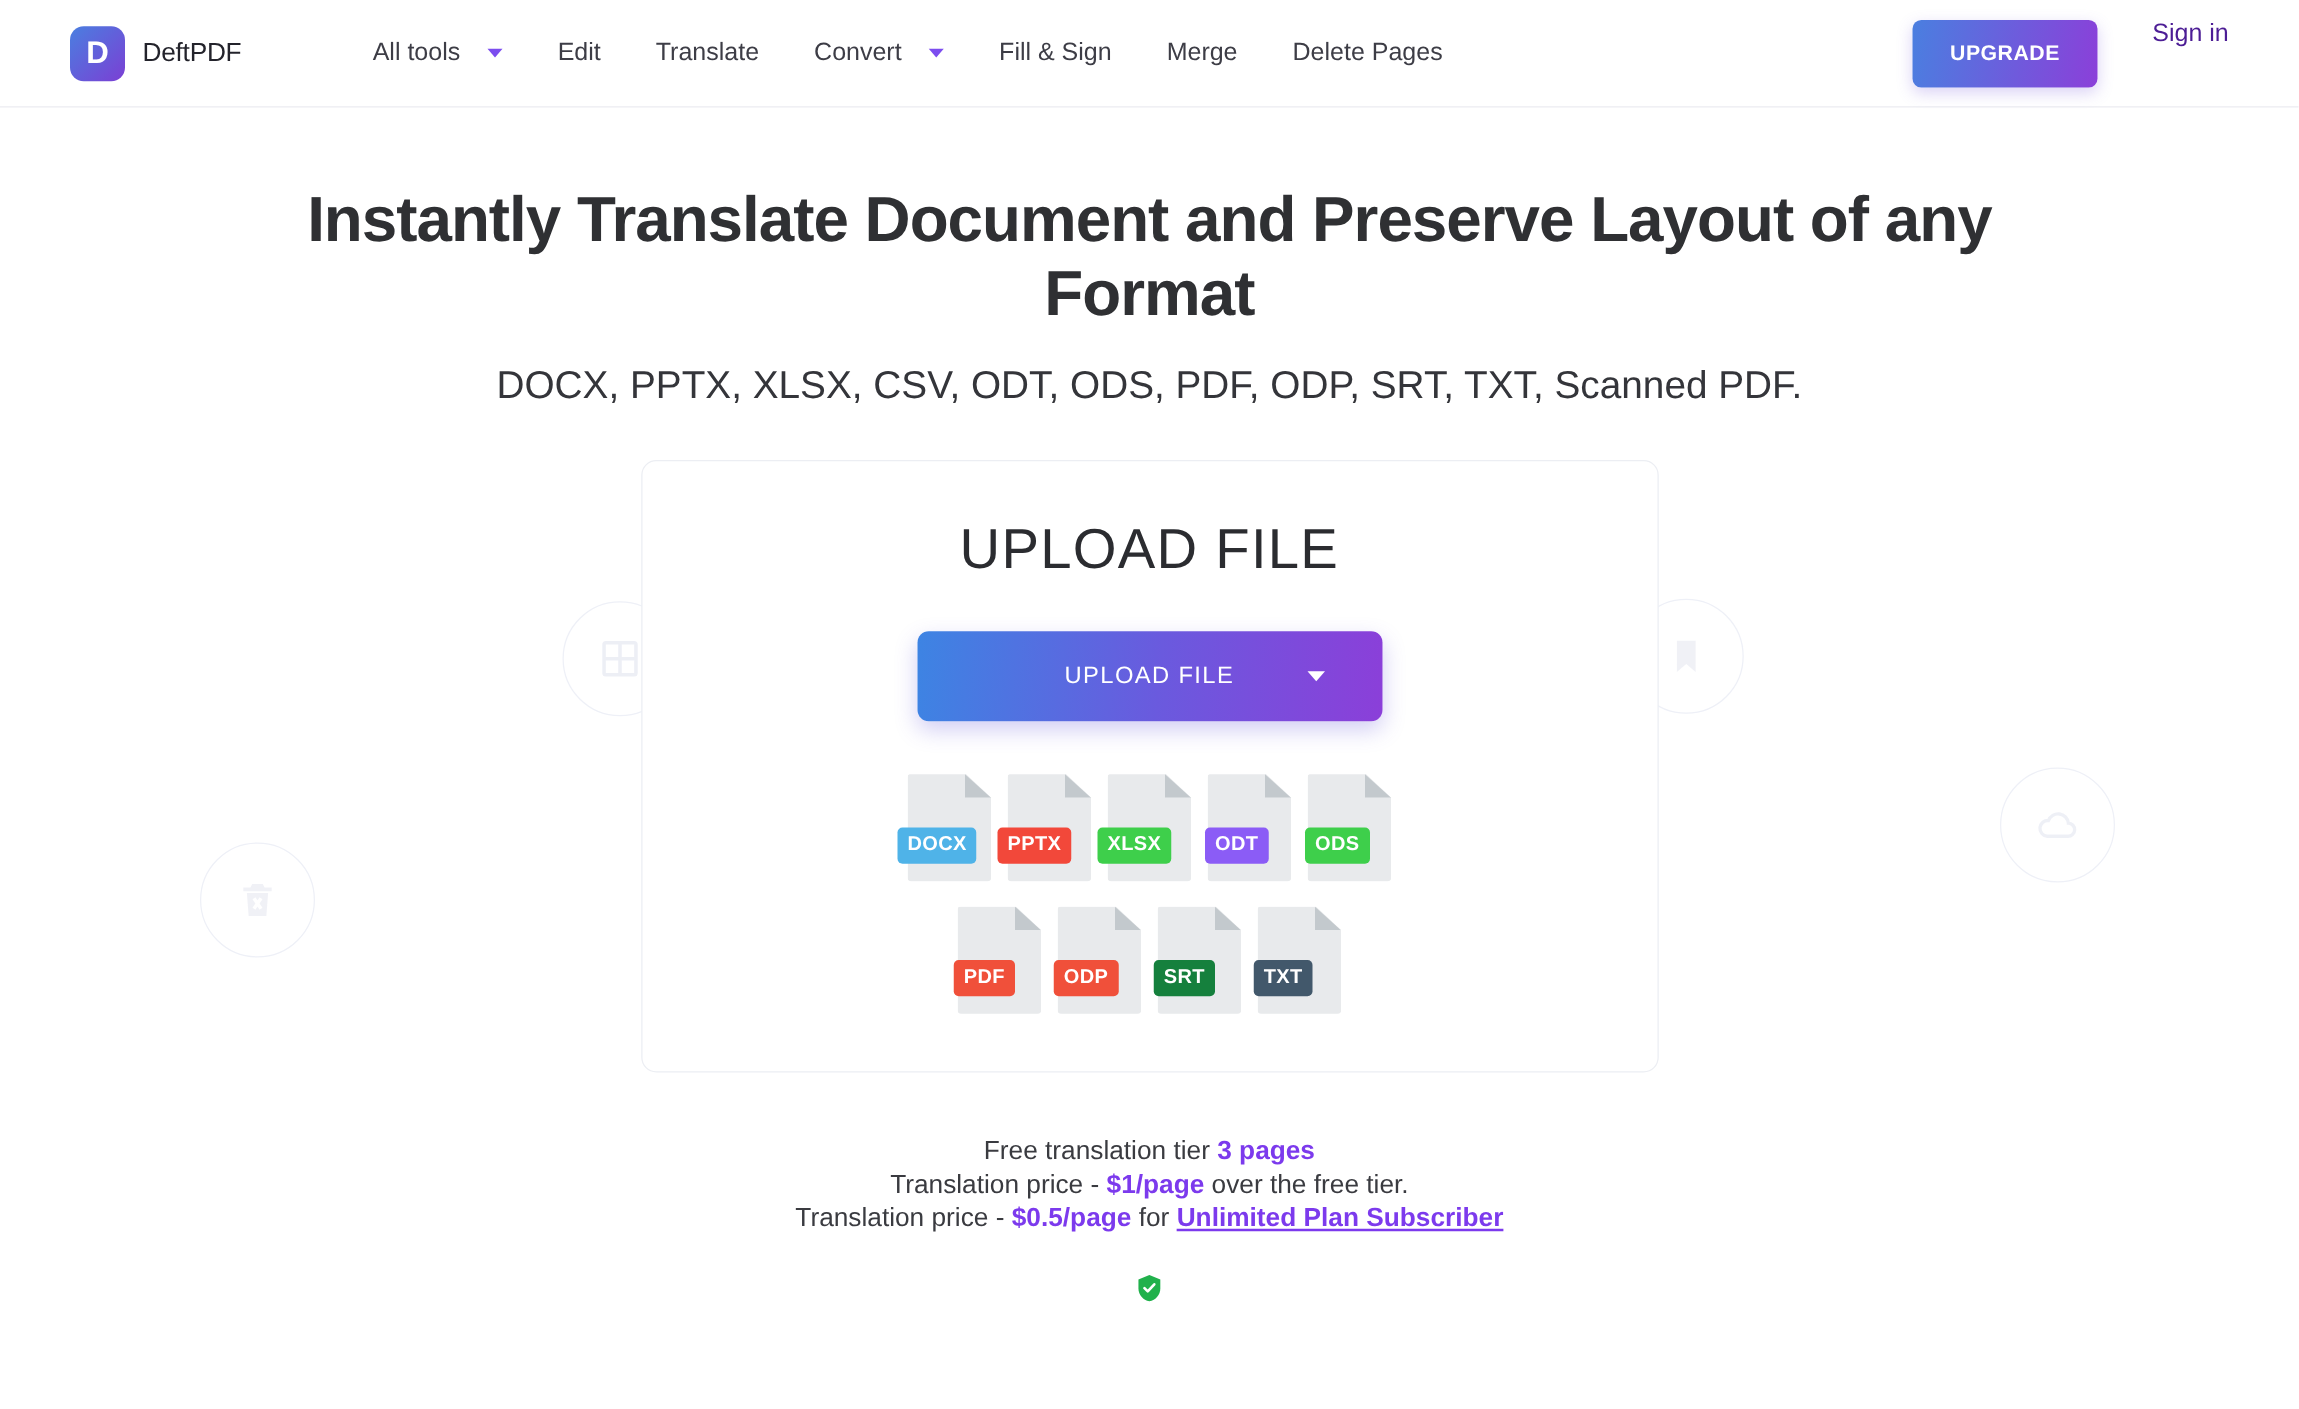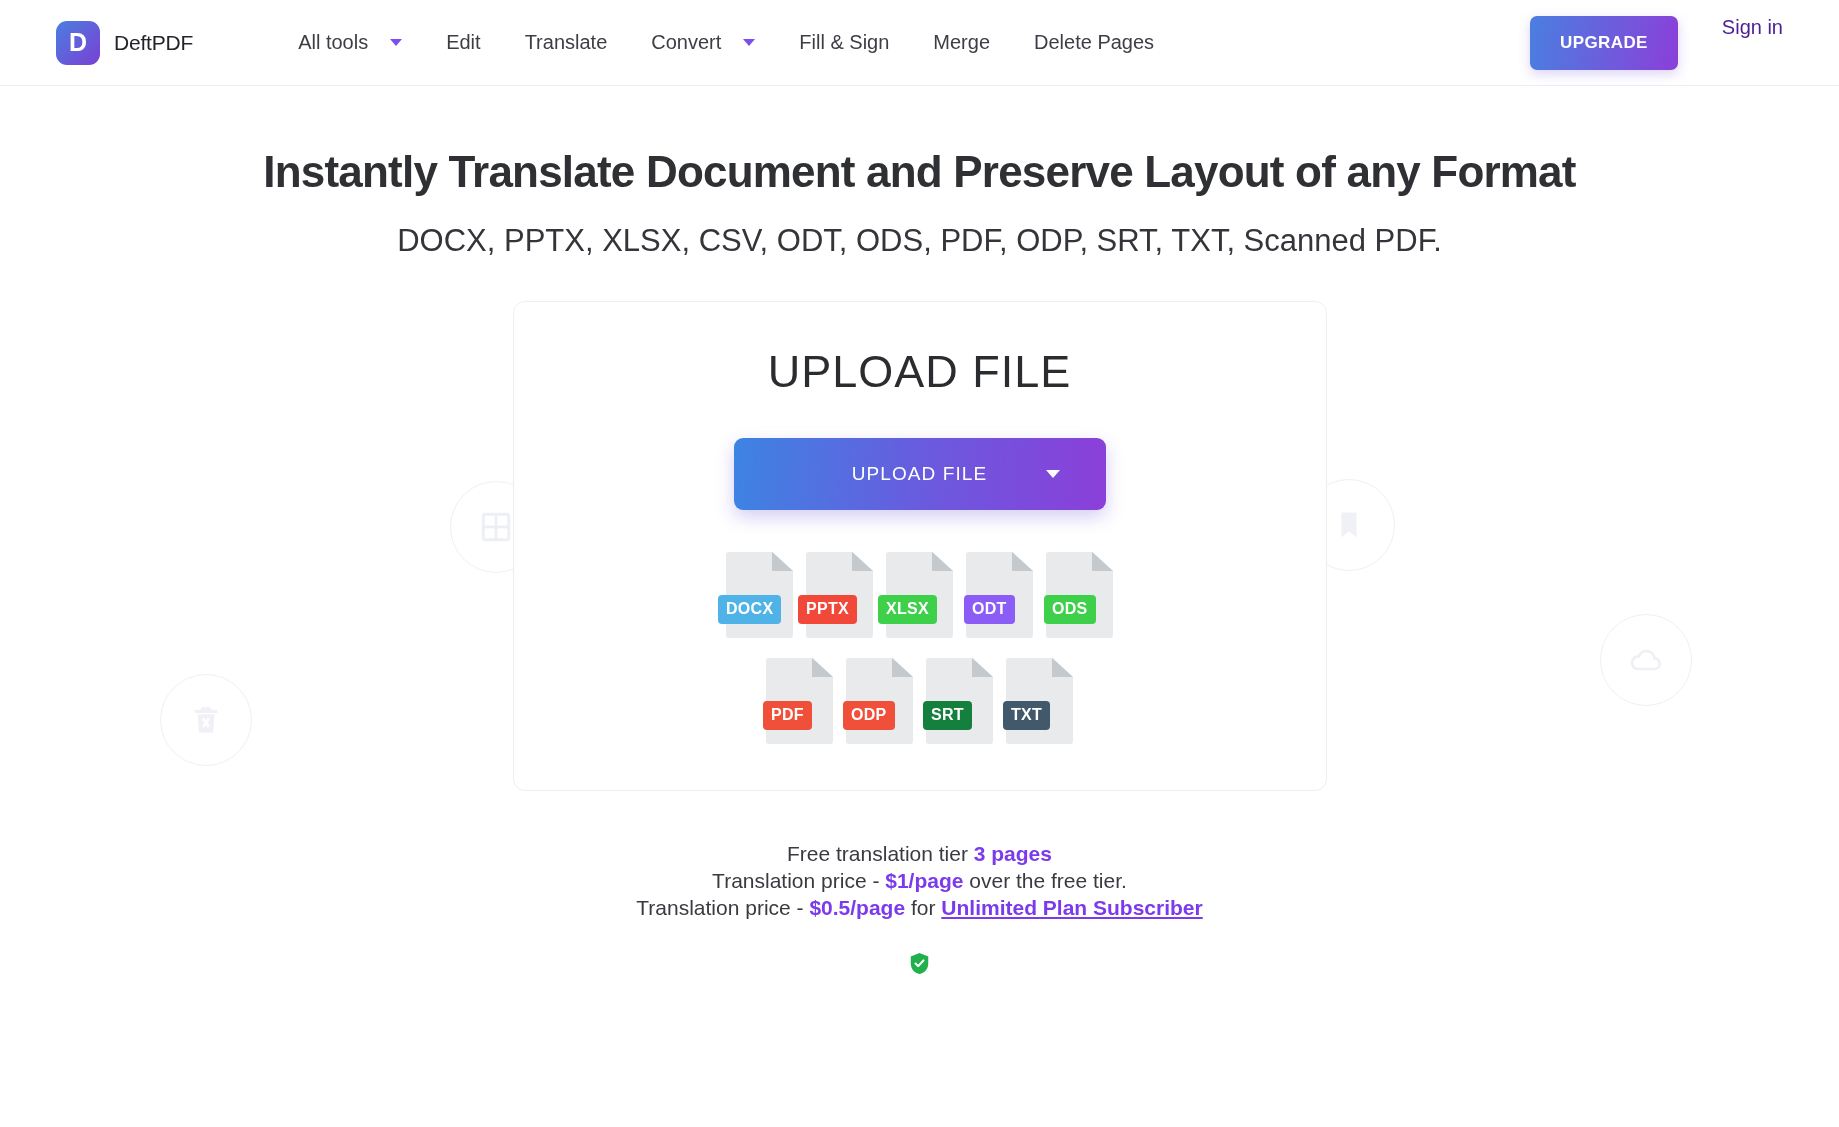--- a/index.html
+++ b/index.html
@@ -51,21 +51,21 @@
     color: #fff; font-size: 17px; font-weight: 700;
     letter-spacing: 0.4px;
     padding: 17px 30px; border: none; border-radius: 7px; cursor: pointer;
     box-shadow: 0 4px 12px rgba(110,80,220,.25);
   }
   .signin { font-size: 20px; color: #4c1d95; cursor: pointer; }
 
   
   .hero { text-align: center; padding-top: 60px; position: relative; }
   .hero h1 {
-    font-size: 44px; line-height: 1.16; font-weight: 700;
+    font-size: 51px; line-height: 1.16; font-weight: 700;
     color: #2f3033; letter-spacing: -0.8px;
     max-width: 1420px; margin: 0 auto;
   }
   .hero .formats {
     margin-top: 26px; font-size: 31px; color: #34353a; font-weight: 400;
   }
 
   
   .decor { position: absolute; border-radius: 50%; border: 1.5px solid #eef0f7;
            display: flex; align-items: center; justify-content: center; }

